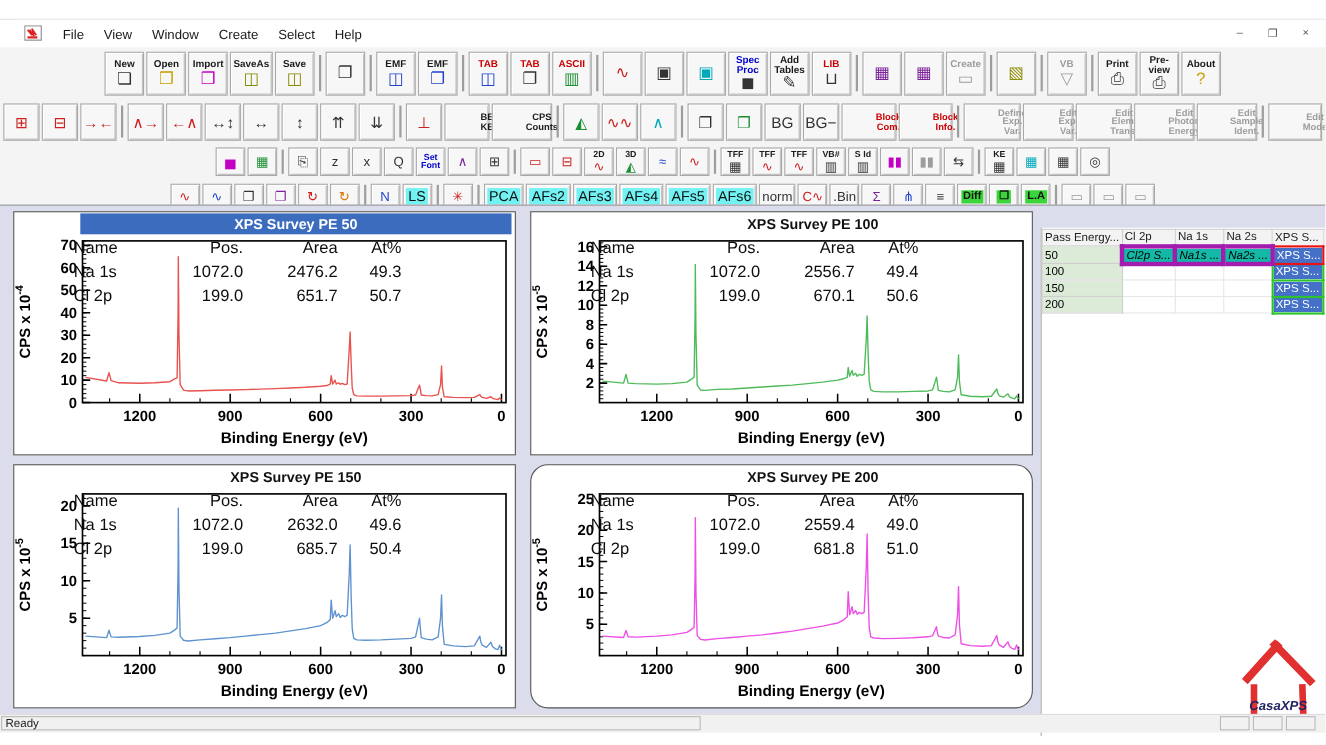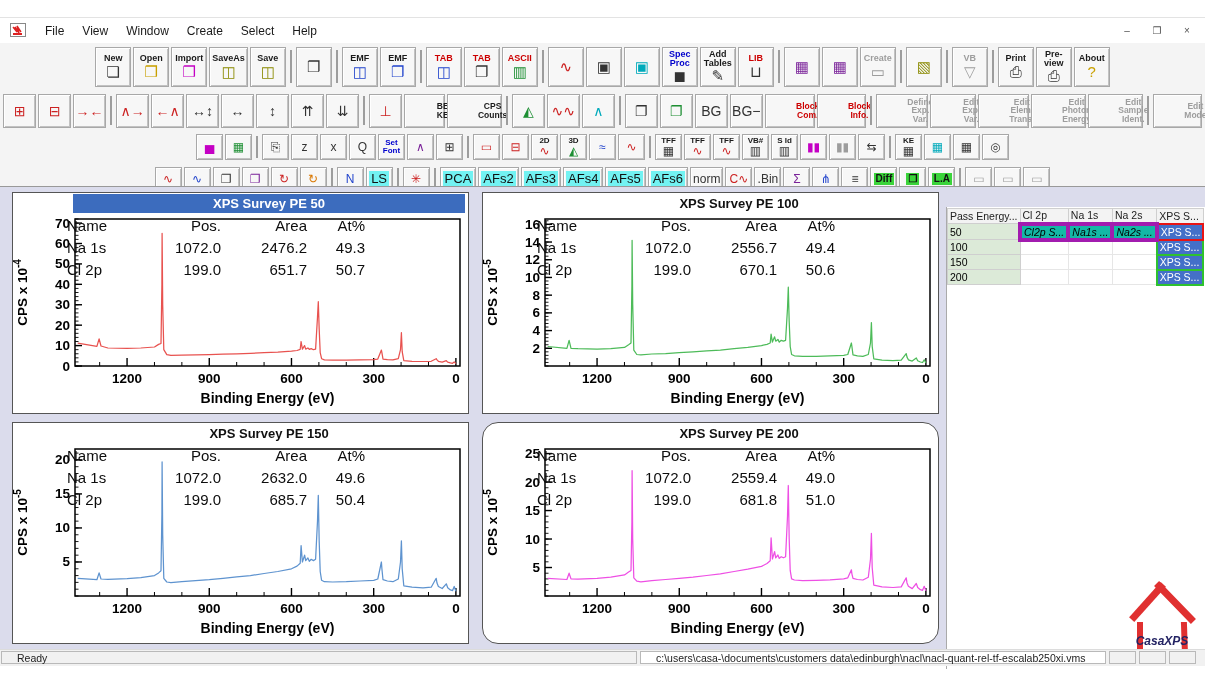--- a/index.html
+++ b/index.html
@@ -1,19 +1,19 @@
 <!DOCTYPE html>
 <html><head>
 <meta charset="utf-8">
 <style>
   html,body{margin:0;padding:0;background:#fff;font-family:"Liberation Sans",sans-serif;}
   .stage{position:relative;width:1205px;height:677px;overflow:hidden;background:#fff;}
   .app{position:absolute;top:17px;left:0;right:0;bottom:0;border-top:1px solid #e3e3e3;}
   
-  .menubar{position:absolute;top:0;left:4px;right:0;height:25px;background:#fff;display:flex;align-items:center;padding-left:6px;}
+  .menubar{position:absolute;top:0;left:16px;right:0;height:25px;background:#fff;display:flex;align-items:center;padding-left:6px;}
   .appicon{width:18px;height:15px;margin-right:8px;display:inline-block;}
   .menuitem{font-size:12px;color:#1a1a1a;padding:3px 9px;cursor:default;}
   .wincontrols{margin-left:auto;margin-right:10px;display:flex;gap:14px;}
   .wincontrols span{font-size:10px;color:#555;width:16px;text-align:center;}
   
   .toolbars{position:absolute;top:25px;left:0;right:0;height:143px;background:#f4f4f4;}
   .trow{display:flex;align-items:center;padding:1px 2px;justify-content:center;}
   .trow1{height:45px;}.trow2{height:39px;}.trow3{height:30px;}.trow4{height:29px;}
   .tbtn{box-sizing:border-box;display:inline-flex;flex-direction:column;align-items:center;justify-content:center;
         background:#f7f7f7;border:1px solid #a8a8a8;box-shadow:inset 1px 1px 0 #ffffff,inset -1px -1px 0 #c2c2c2;
@@ -64,21 +64,21 @@
   .btable col.w0{width:72px;}.btable col.wn{width:43px;}
   .btable td[data-kind="pe"]{background:#dcead8;}
   .btable td[data-kind="blank"]{background:#fff;border:1px solid #e6e6e6;}
   .btable td[data-kind="named"]{background:#14b8a6;border:4px solid #a21caf;font-style:italic;}
   .btable td[data-kind="xps"]{background:#4470c8;color:#fff;border:2px solid #2ec22e;}
   .btable td[data-kind="xps-sel"]{background:#4470c8;color:#fff;border:2px solid #e81414;}
   .logo{position:absolute;right:8px;bottom:4px;width:74px;height:88px;}
   
   .statusbar{position:absolute;top:631px;left:0;right:0;height:16px;background:#f1f1f1;border-top:1px solid #dcdcdc;}
   .sfield{position:absolute;top:1px;height:13px;border:1px solid #b9b9b9;font-size:10.5px;line-height:13px;
-          padding-left:15px;color:#222;background:#f1f1f1;box-sizing:border-box;}
+          padding-left:3px;color:#222;background:#f1f1f1;box-sizing:border-box;}
   .sready{left:1px;width:636px;}
   .spath{left:640px;width:466px;background:#fff;}
   .sbox{position:absolute;top:1px;height:13px;width:27px;border:1px solid #b9b9b9;box-sizing:border-box;}
   .sb1{left:1109px;}.sb2{left:1139px;}.sb3{left:1169px;}
 </style>
 </head>
 <body>
 
 <div class="stage">
   <div class="app">
@@ -1088,20 +1088,19 @@
               <path d="M12 84 L63 83" stroke-width="6"></path>
             </g>
             <text x="38" y="68" text-anchor="middle" font-family="Liberation Sans, sans-serif" font-size="12" font-style="italic" font-weight="bold" fill="#232363">CasaXPS</text>
           </svg>
         </div>
       </div>
     </div>
 
     <div class="statusbar">
       <span class="sfield sready">Ready</span>
-      <span class="sfield spath">c:\users\casa-\documents\customers data\edinburgh\nacl\nacl-quant-rel-tf-escalab250xi.vms</span>
       <span class="sbox sb1"></span>
       <span class="sbox sb2"></span>
       <span class="sbox sb3"></span>
     </div>
 
   </div>
 </div>
 
 </body></html>

